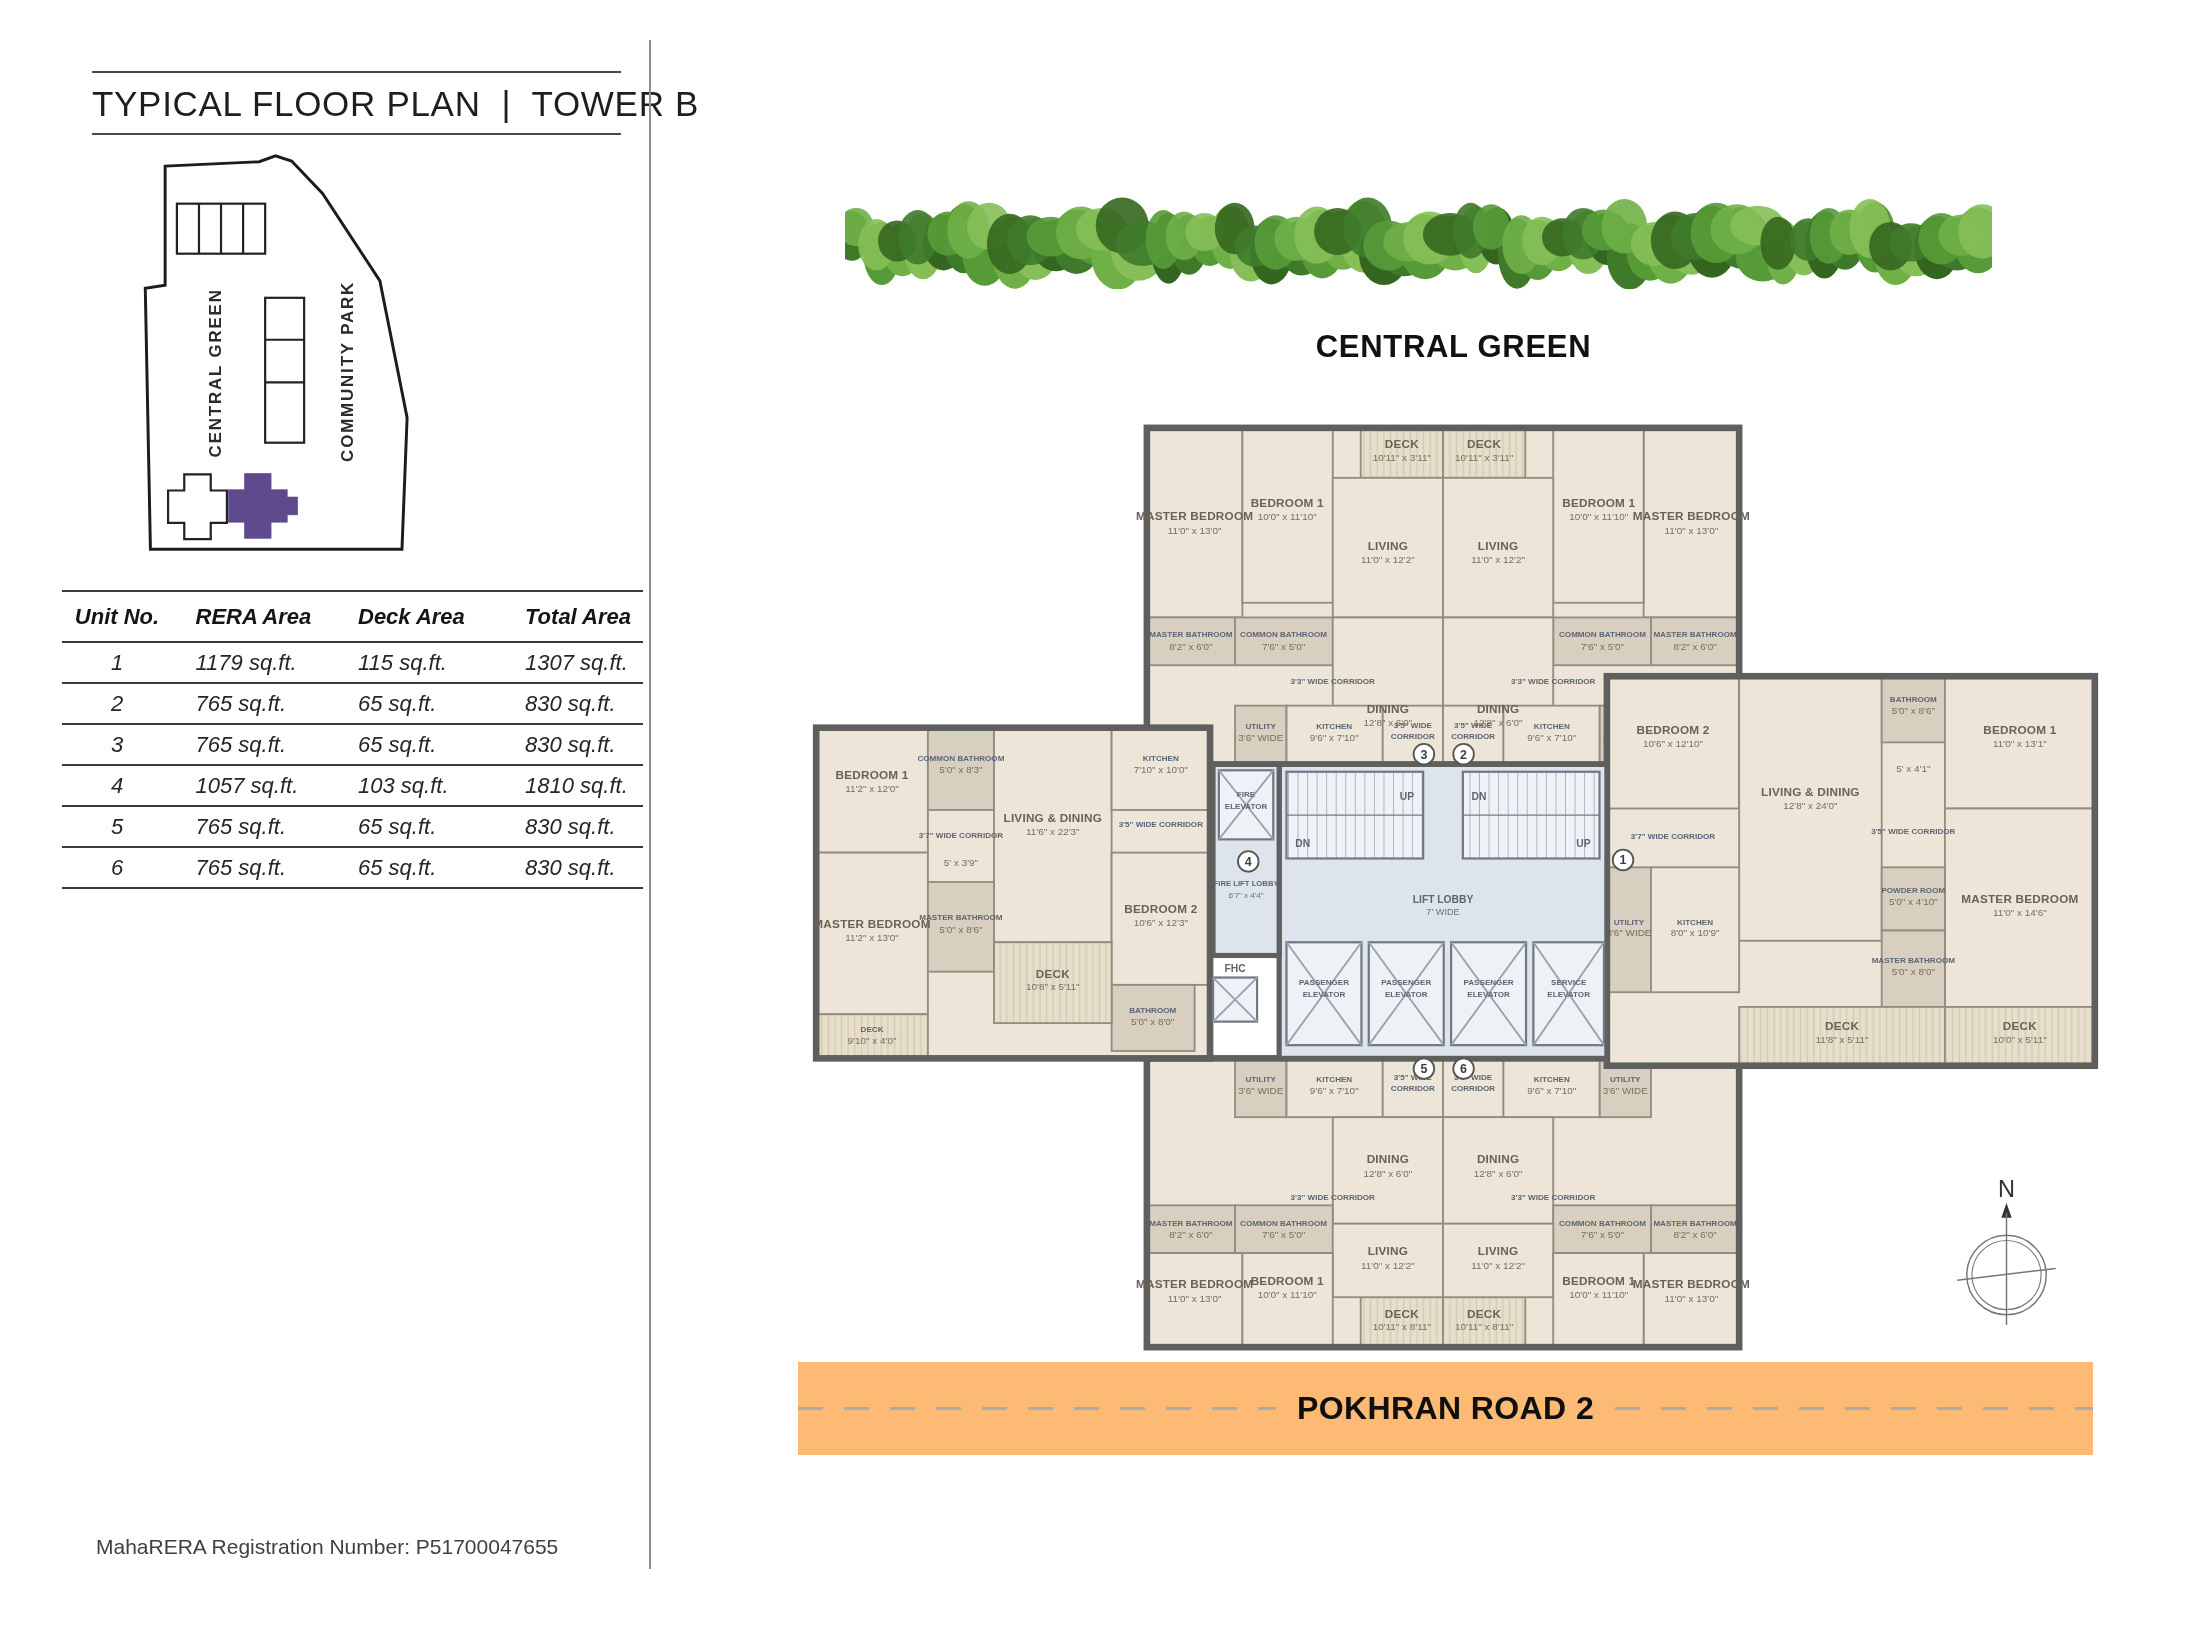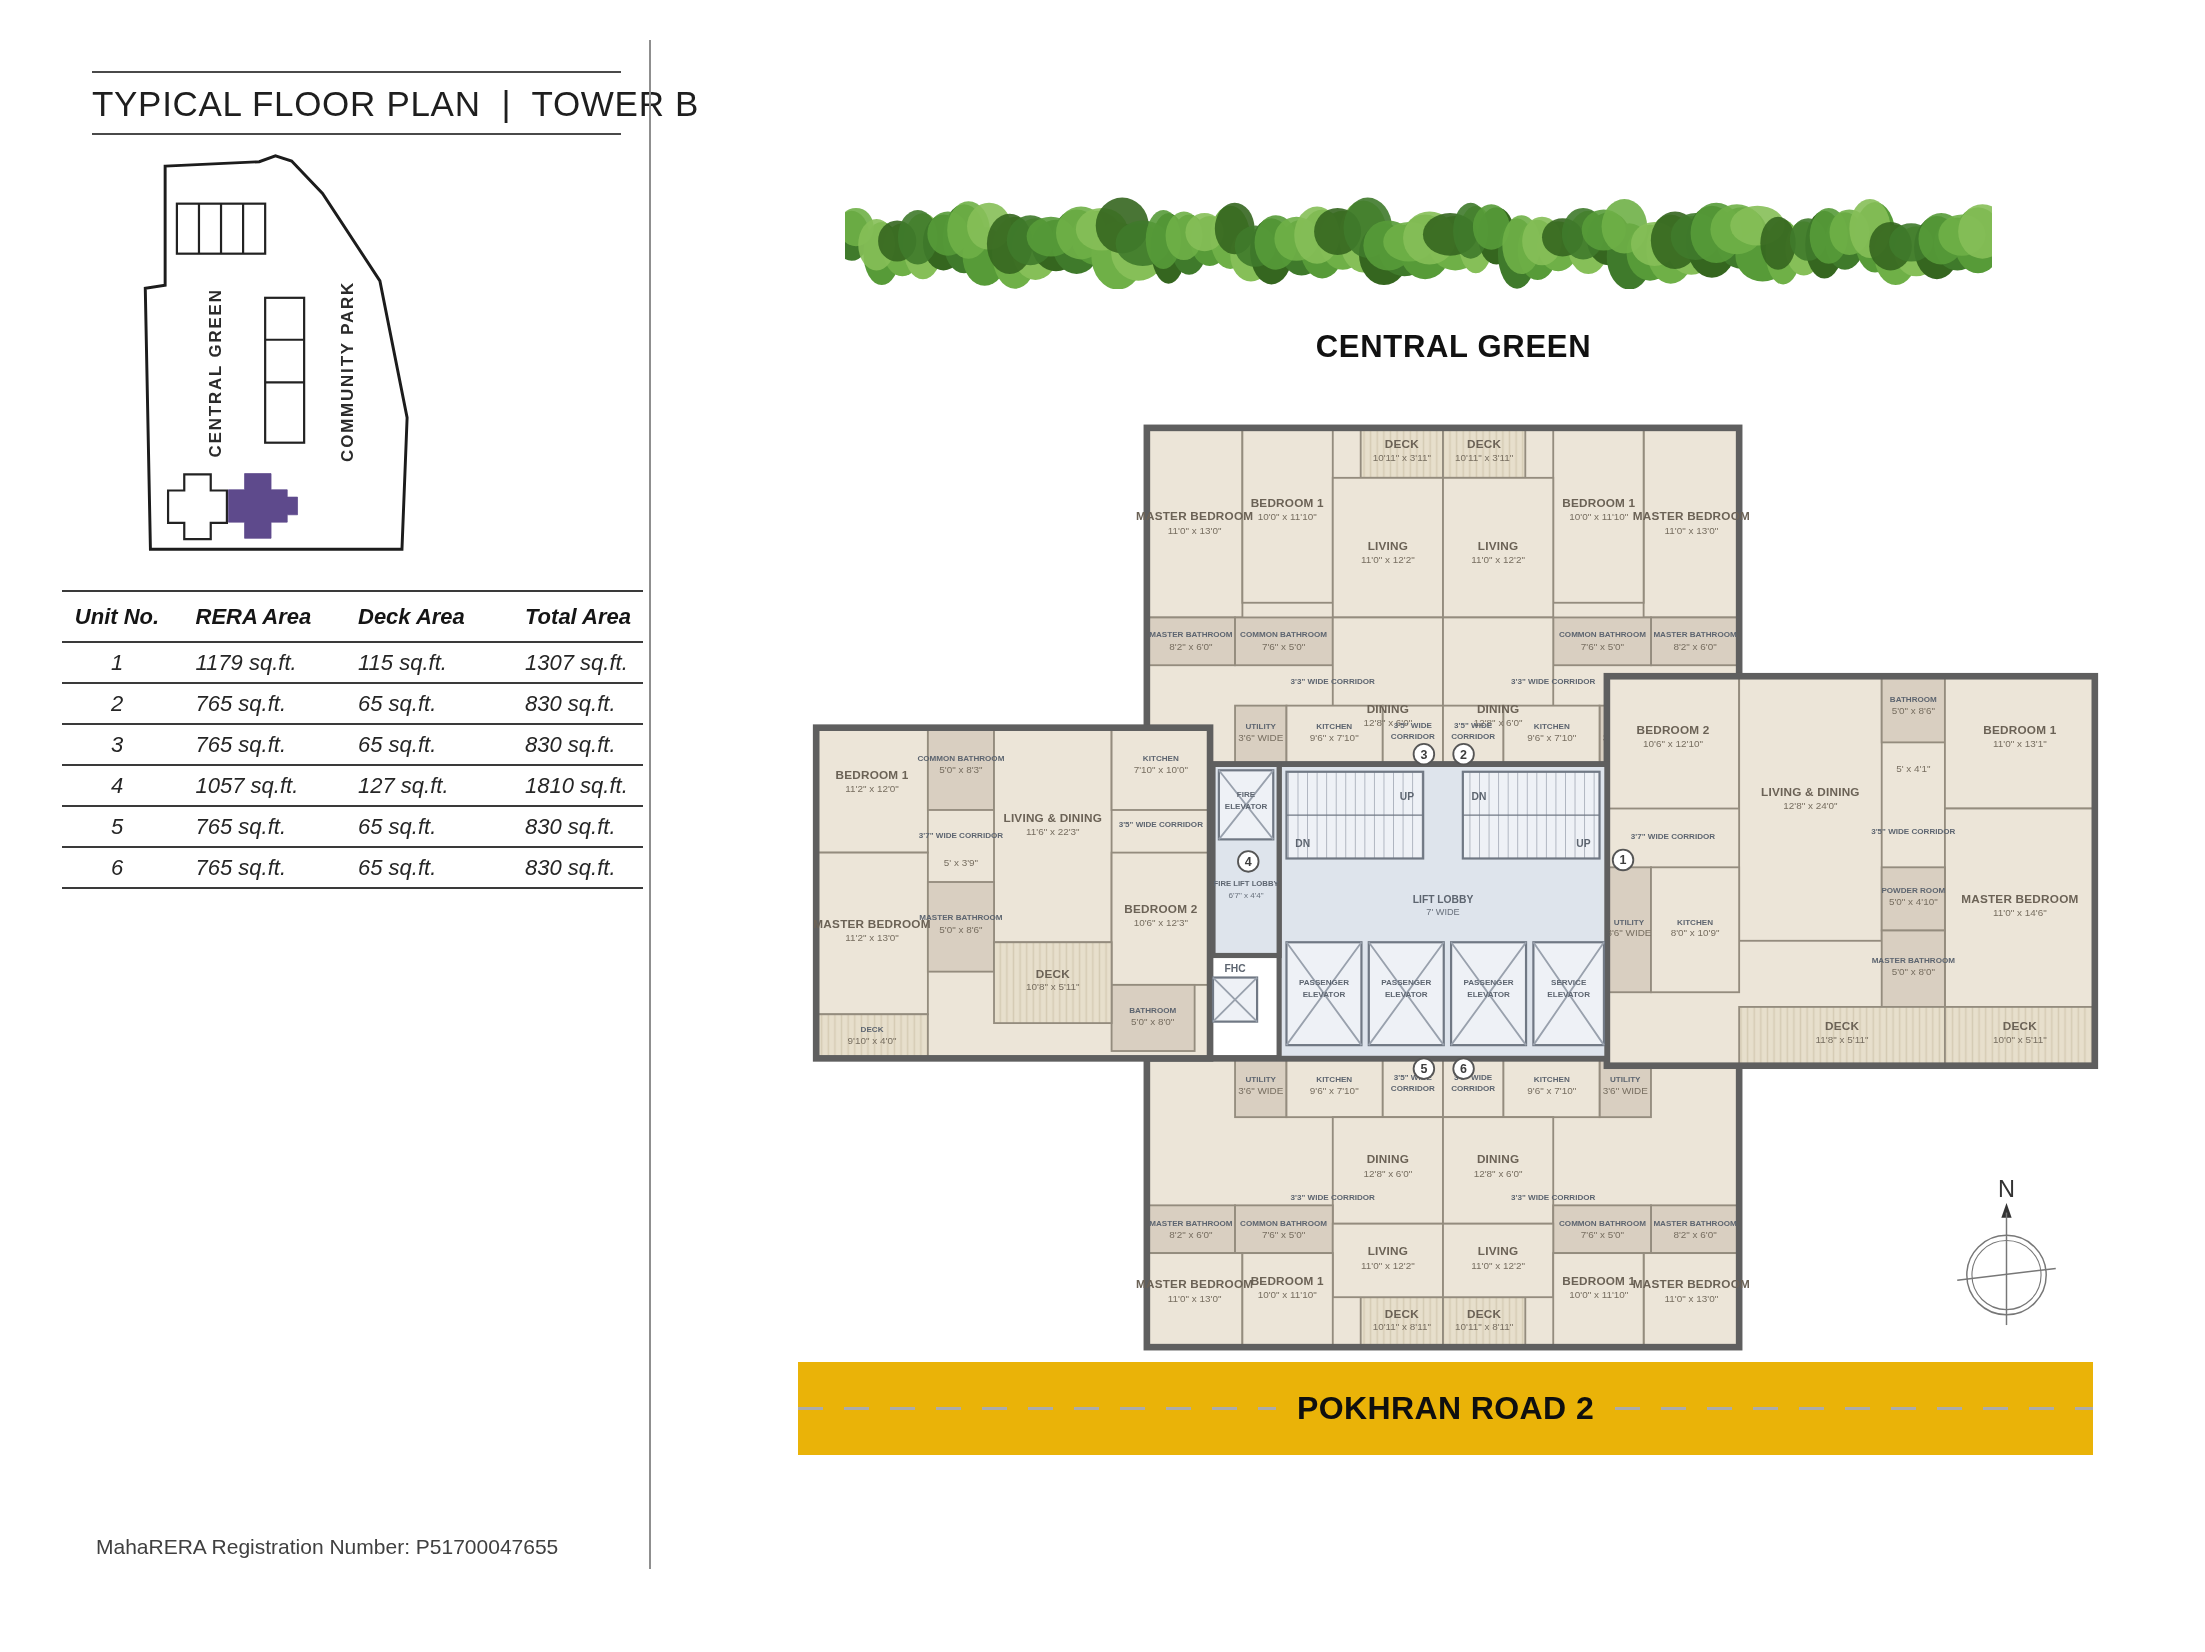--- a/index.html
+++ b/index.html
@@ -39,21 +39,21 @@
           fill:#6b6256;text-anchor:middle;letter-spacing:.3px;}
   text.rd{font-family:"Liberation Sans",sans-serif;font-size:13.5px;fill:#776e60;text-anchor:middle;}
   text.sm{font-family:"Liberation Sans",sans-serif;font-size:11px;font-weight:bold;fill:#5d6570;text-anchor:middle;}
   text.cn{font-family:"Liberation Sans",sans-serif;font-size:14px;font-weight:bold;fill:#5d6570;text-anchor:middle;}
   text.cd{font-family:"Liberation Sans",sans-serif;font-size:12.5px;fill:#68707c;text-anchor:middle;}
   text.cnum{font-family:"Liberation Sans",sans-serif;font-size:17px;font-weight:bold;fill:#3d3d3d;text-anchor:middle;}
   text.vmap{font-family:"Liberation Sans",sans-serif;font-size:23px;font-weight:bold;fill:#2b2b2b;
             letter-spacing:2.5px;text-anchor:middle;}
 
   .plan-heading{font-size:31px;font-weight:bold;color:#111;letter-spacing:0.7px;text-align:center;}
-  .road{background:#eab308;display:flex;align-items:center;}
+  .road{background:#fdba74;display:flex;align-items:center;}
   .road .dash{flex:1;height:3.7px;
       background:repeating-linear-gradient(90deg,#ababab 0 25px,transparent 25px 46px);}
   .road .lbl{font-size:32px;font-weight:bold;color:#0f0f0f;letter-spacing:0.4px;padding:0 20.6px;white-space:nowrap;}
 </style>
 </head>
 <body>
 
 <div class="abs rule" style="left:92px;top:71px;width:529px;"></div>
 <div class="abs title" style="left:92px;top:75px;width:529px;">TYPICAL FLOOR PLAN  |  TOWER B</div>
 <div class="abs rule" style="left:92px;top:133px;width:529px;"></div>
@@ -97,21 +97,21 @@
   </div>
   <div class="trow data">
     <div class="c0">3</div>
     <div class="c1">765 sq.ft.</div>
     <div>65 sq.ft.</div>
     <div>830 sq.ft.</div>
   </div>
   <div class="trow data">
     <div class="c0">4</div>
     <div class="c1">1057 sq.ft.</div>
-    <div>127 sq.ft.</div>
+    <div>103 sq.ft.</div>
     <div>1810 sq.ft.</div>
   </div>
   <div class="trow data">
     <div class="c0">5</div>
     <div class="c1">765 sq.ft.</div>
     <div>65 sq.ft.</div>
     <div>830 sq.ft.</div>
   </div>
   <div class="trow data">
     <div class="c0">6</div>

